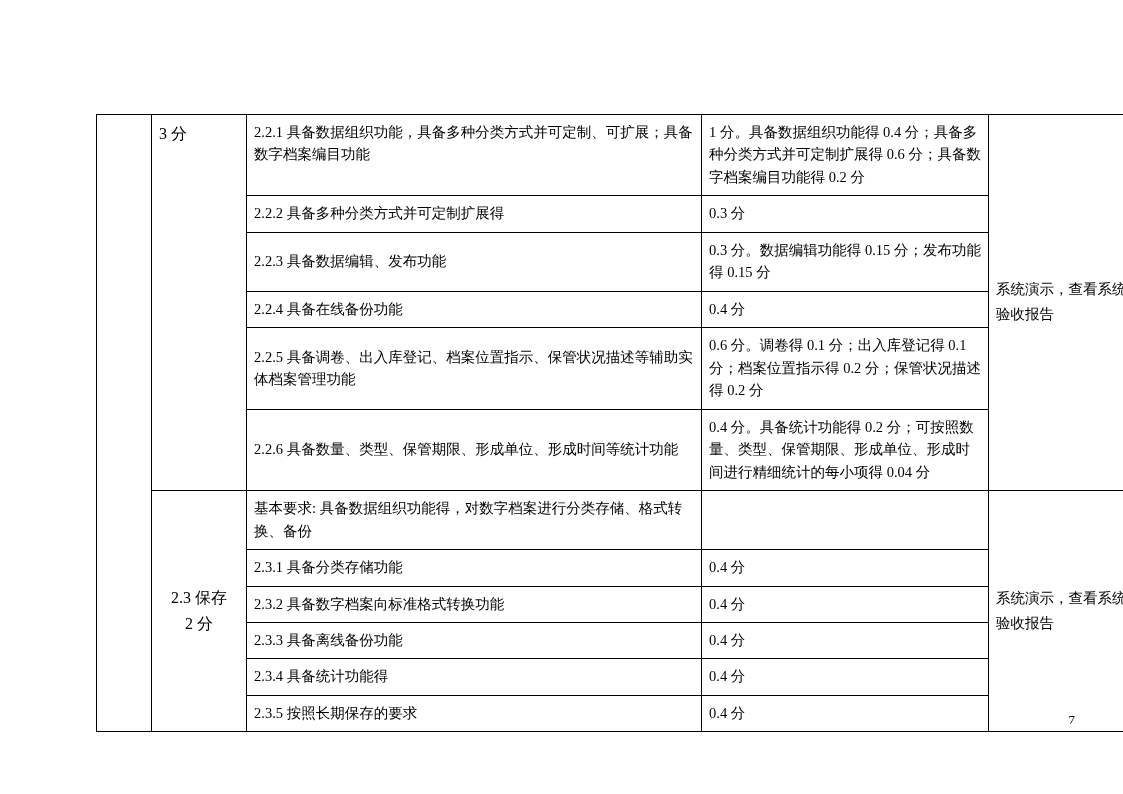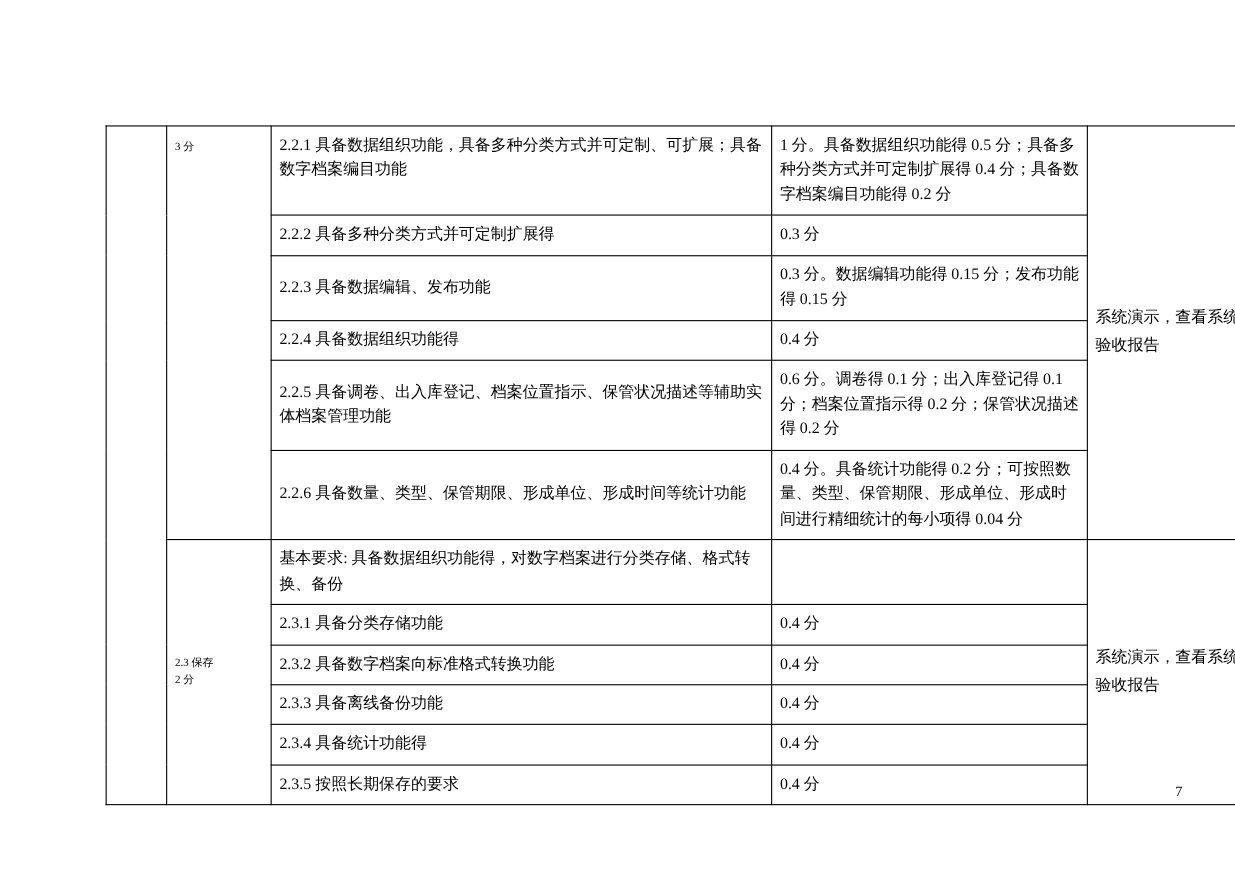--- a/index.html
+++ b/index.html
@@ -44,22 +44,23 @@
   td.col-d { width: 272px; }
   td.col-e { width: 134px; }
 
   td.mid { vertical-align: middle; }
 
   .cell-text {
     display: block;
     white-space: pre-wrap;
   }
   .num-label {
-    font-size: 10px;
+    font-size: 16px;
     line-height: 1.6;
+    text-align: center;
   }
   .verify-cell {
     font-size: 14.5px;
     line-height: 1.7;
   }
   .page-number {
     position: absolute;
     right: 48px;
     top: 712px;
     font-size: 13px;
@@ -76,21 +77,21 @@
 
       <tr>
         <td class="col-a" rowspan="12"></td>
         <td class="col-b" rowspan="6">
           <span class="num-label">3 分</span>
         </td>
         <td class="col-c">
           <span class="cell-text">2.2.1 具备数据组织功能，具备多种分类方式并可定制、可扩展；具备数字档案编目功能</span>
         </td>
         <td class="col-d">
-          <span class="cell-text">1 分。具备数据组织功能得 0.5 分；具备多种分类方式并可定制扩展得 0.4 分；具备数字档案编目功能得 0.2 分</span>
+          <span class="cell-text">1 分。具备数据组织功能得 0.4 分；具备多种分类方式并可定制扩展得 0.6 分；具备数字档案编目功能得 0.2 分</span>
         </td>
         <td class="col-e mid" rowspan="6">
           <span class="verify-cell">系统演示，查看系统验收报告</span>
         </td>
       </tr>
 
       <tr>
         <td class="col-c">
           <span class="cell-text">2.2.2 具备多种分类方式并可定制扩展得</span>
         </td>
@@ -103,21 +104,21 @@
         <td class="col-c mid">
           <span class="cell-text">2.2.3 具备数据编辑、发布功能</span>
         </td>
         <td class="col-d">
           <span class="cell-text">0.3 分。数据编辑功能得 0.15 分；发布功能得 0.15 分</span>
         </td>
       </tr>
 
       <tr>
         <td class="col-c">
-          <span class="cell-text">2.2.4 具备数据组织功能得</span>
+          <span class="cell-text">2.2.4 具备在线备份功能</span>
         </td>
         <td class="col-d">
           <span class="cell-text">0.4 分</span>
         </td>
       </tr>
 
       <tr>
         <td class="col-c mid">
           <span class="cell-text">2.2.5 具备调卷、出入库登记、档案位置指示、保管状况描述等辅助实体档案管理功能</span>
         </td>

